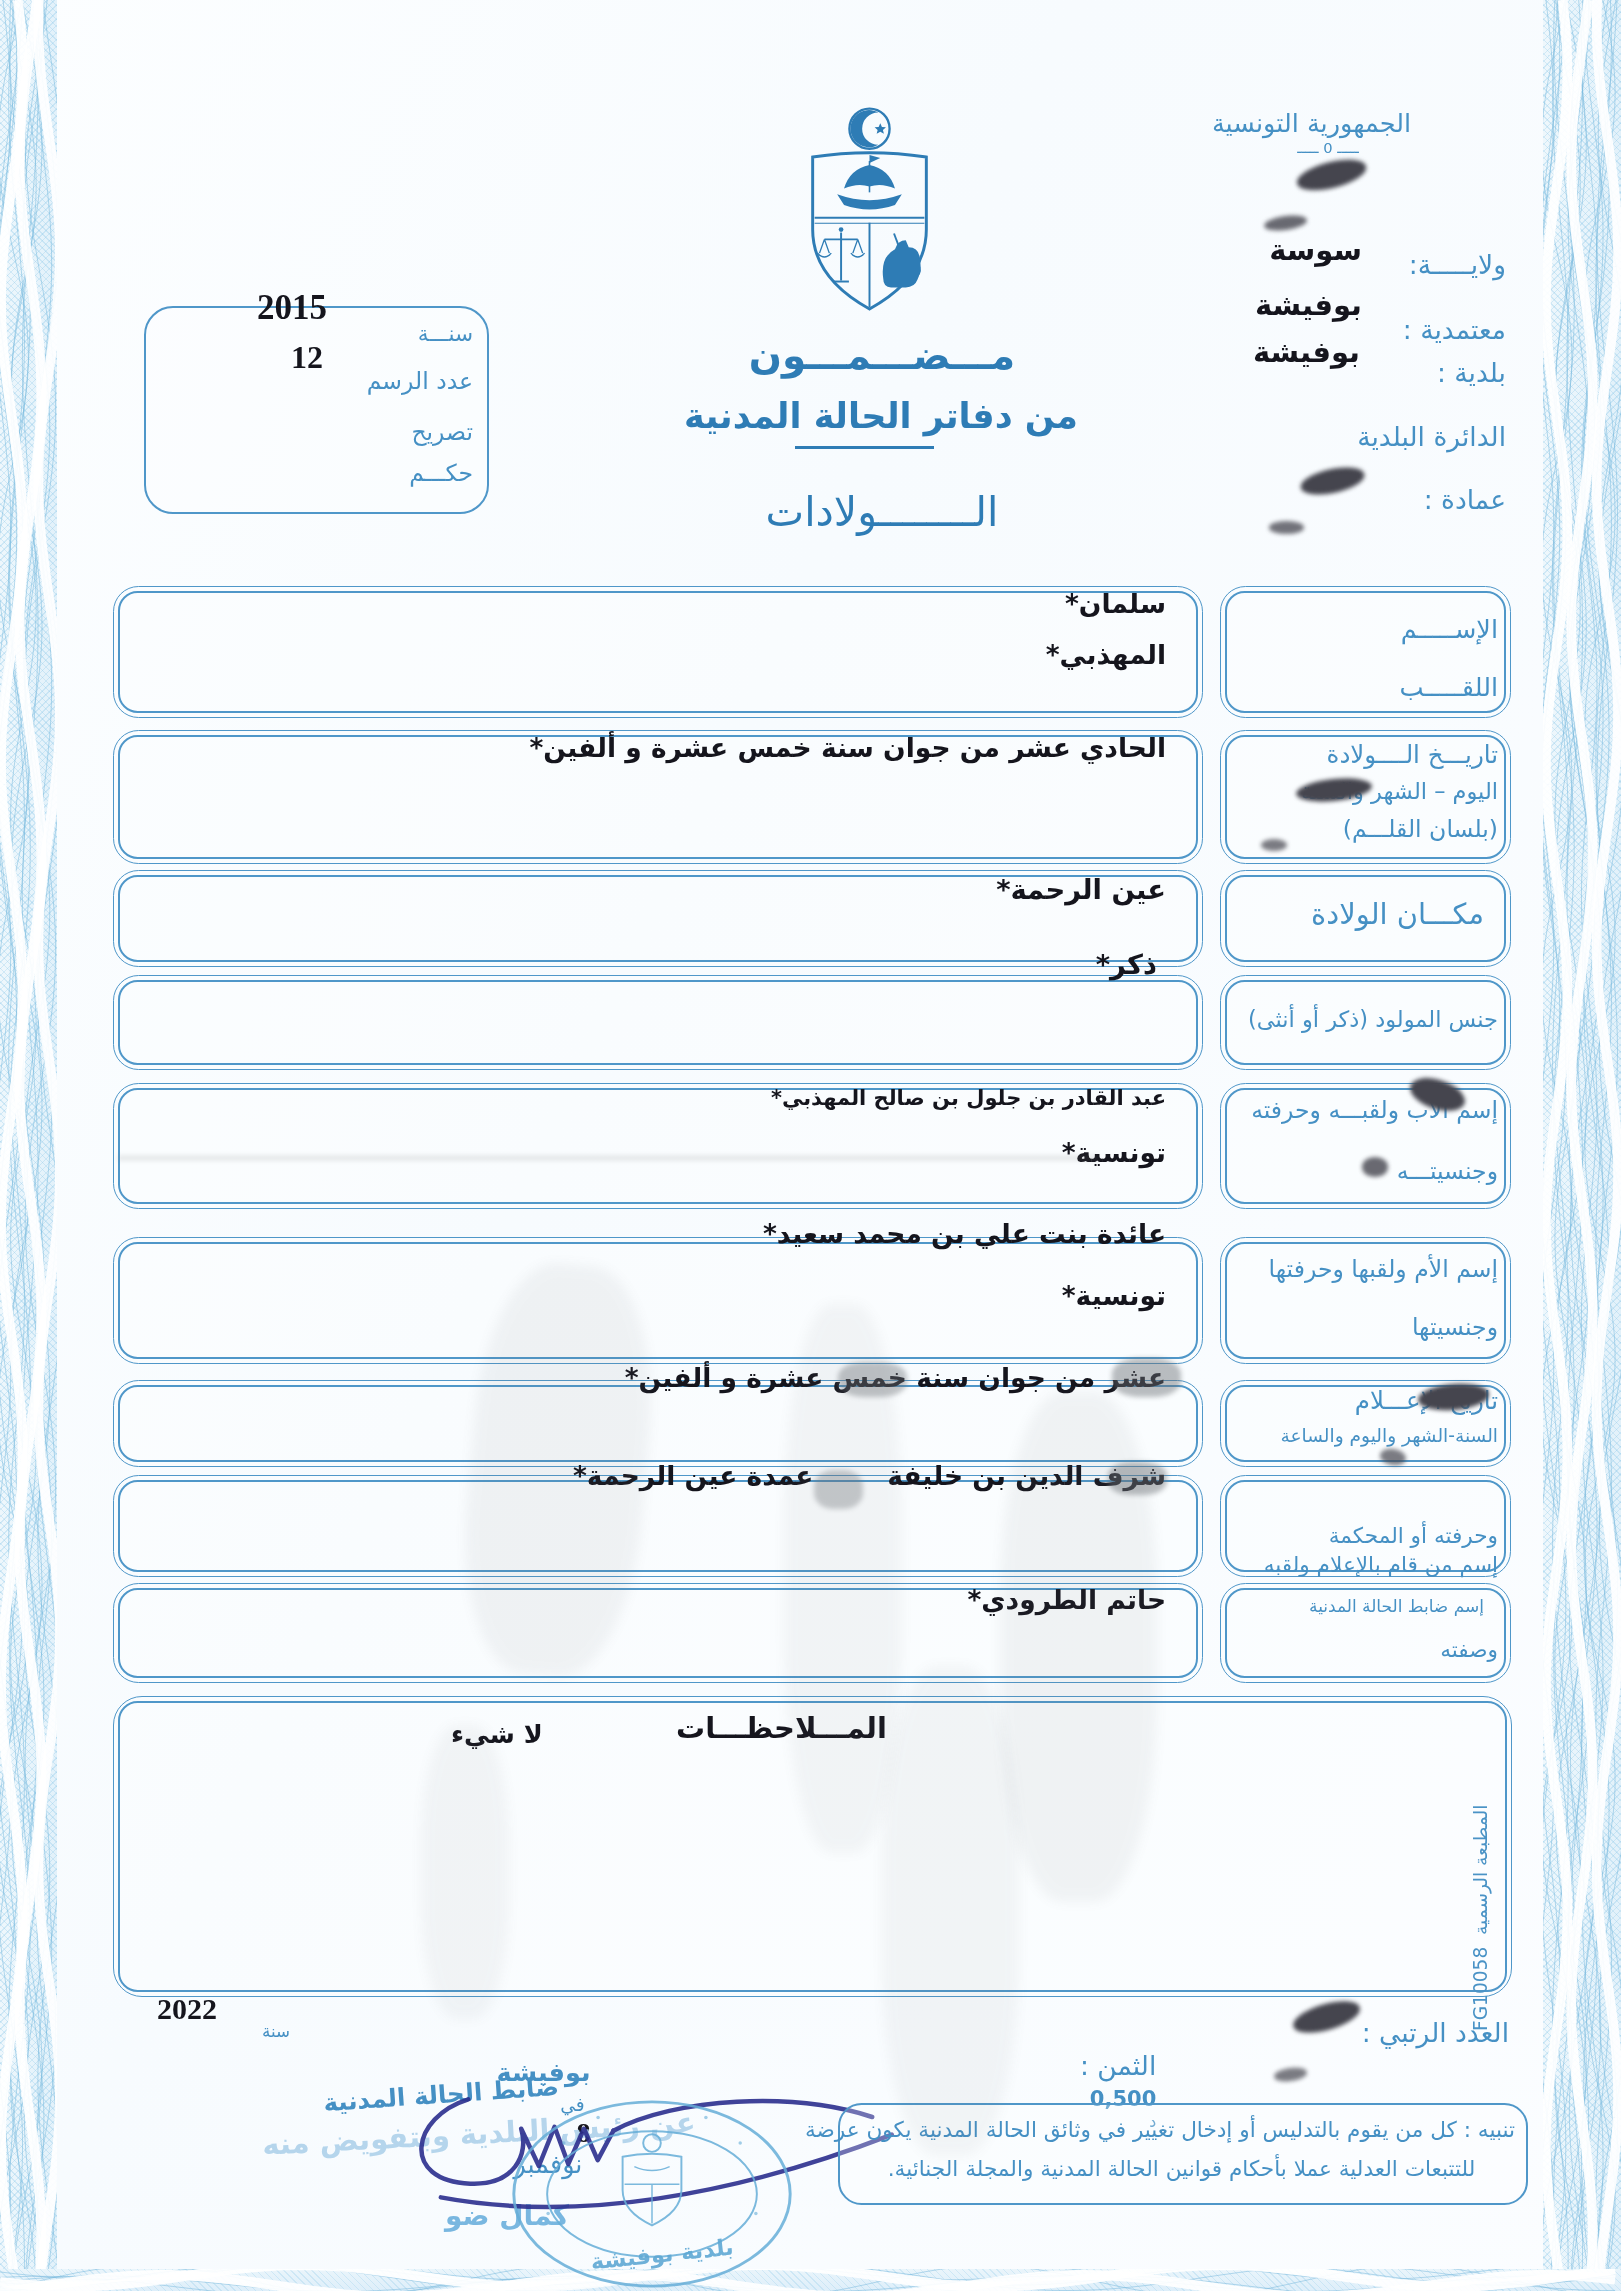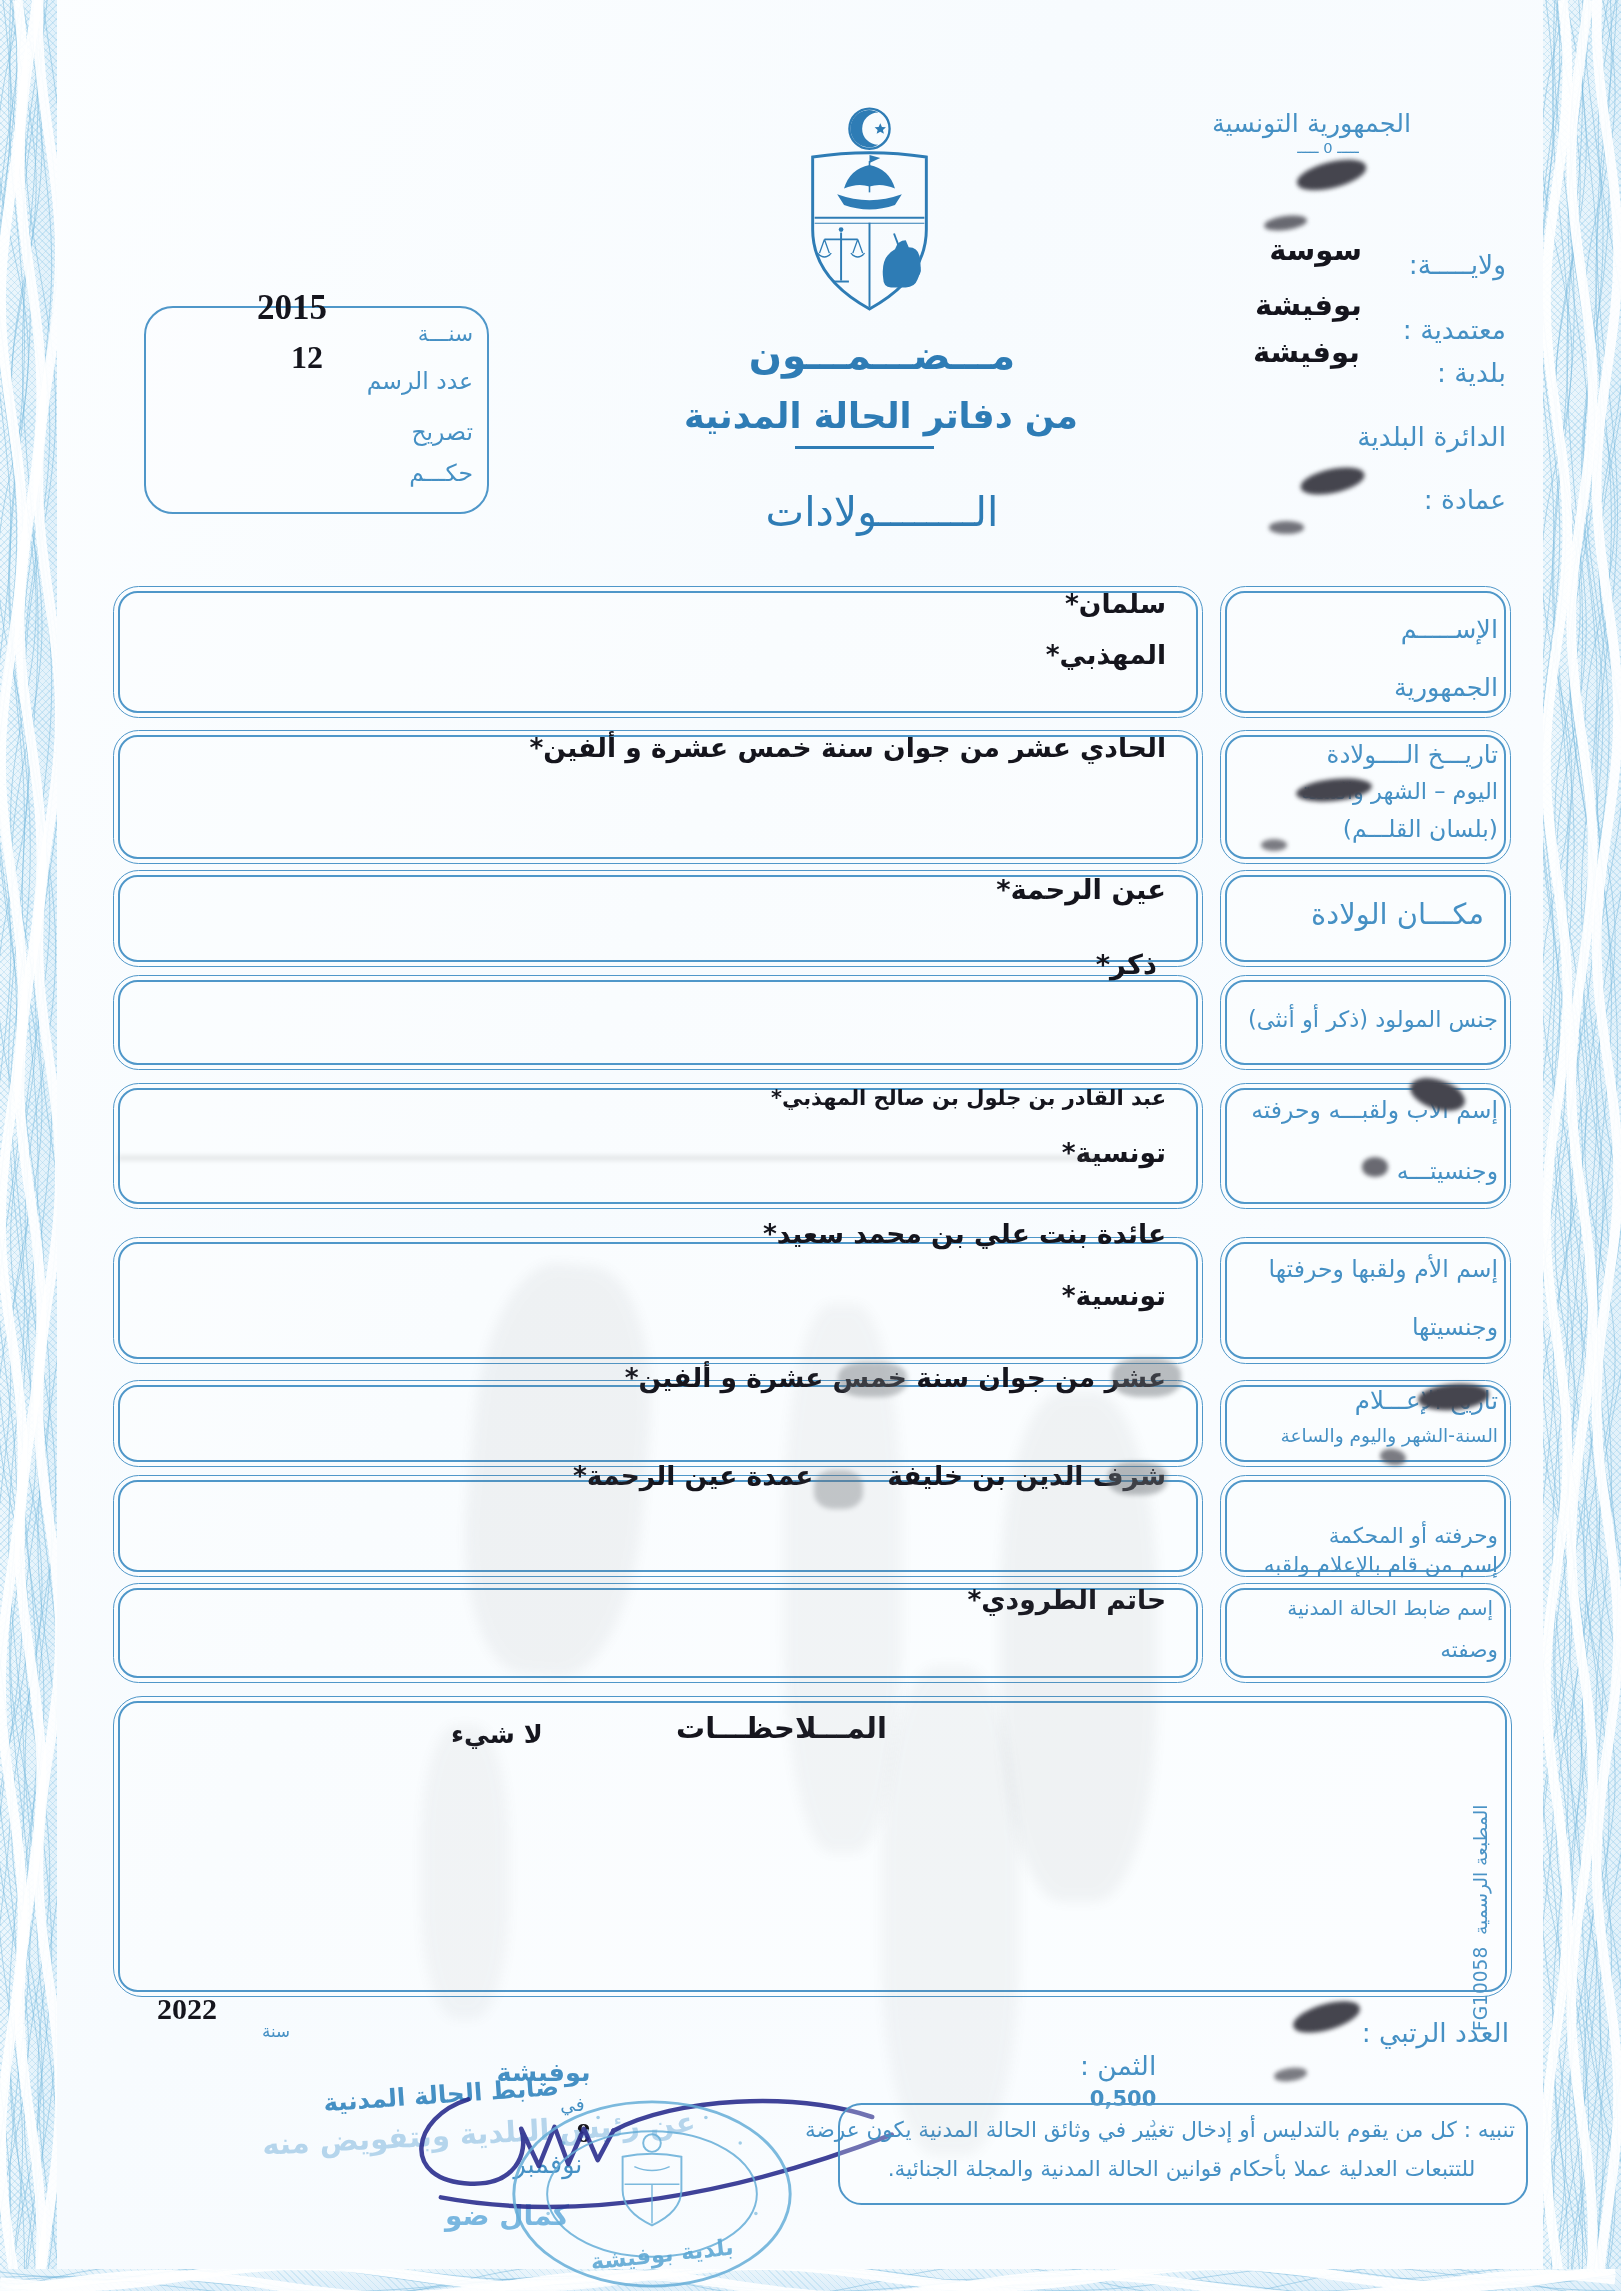--- a/index.html
+++ b/index.html
@@ -170,35 +170,35 @@
   <div class="abs ar val" style="right:464px;top:949px;font-size:27.4px">ذكر*</div>
   <div class="abs ar val" style="right:455px;top:1086px;font-size:21px">عبد القادر بن جلول بن صالح المهذبي*</div>
   <div class="abs ar val" style="right:455px;top:1137px;font-size:26.5px">تونسية*</div>
   <div class="abs ar val" style="right:455px;top:1218px;font-size:26.5px">عائدة بنت علي بن محمد سعيد*</div>
   <div class="abs ar val" style="right:455px;top:1280px;font-size:26.5px">تونسية*</div>
   <div class="abs ar val" style="right:455px;top:1362px;font-size:26.5px">عشر من جوان سنة خمس عشرة و ألفين*</div>
   <div class="abs ar val" style="right:455px;top:1460px;font-size:26.5px">شرف الدين بن خليفة        عمدة عين الرحمة*</div>
   <div class="abs ar val" style="right:455px;top:1584px;font-size:26.5px">حاتم الطرودي*</div>
 
   <div class="abs ar lab" style="right:123px;top:614px;font-size:25.5px">الإســـــم</div>
-  <div class="abs ar lab" style="right:123px;top:672px;font-size:25.5px">الجمهورية</div>
+  <div class="abs ar lab" style="right:123px;top:672px;font-size:25.5px">اللقـــــب</div>
   <div class="abs ar lab" style="right:123px;top:740px;font-size:24.5px">تاريـــخ الــــولادة</div>
   <div class="abs ar lab" style="right:123px;top:778px;font-size:22.5px">اليوم – الشهر والسنة</div>
   <div class="abs ar lab" style="right:123px;top:815px;font-size:23.5px">(بلسان القلـــم)</div>
   <div class="abs ar lab" style="right:137px;top:897px;font-size:29px">مكـــان الولادة</div>
   <div class="abs ar lab" style="right:123px;top:1006px;font-size:22.5px">جنس المولود (ذكر أو أنثى)</div>
   <div class="abs ar lab" style="right:123px;top:1096px;font-size:23.5px">إسم الأب ولقبـــه وحرفته</div>
   <div class="abs ar lab" style="right:123px;top:1157px;font-size:23.5px">وجنسيتـــه</div>
   <div class="abs ar lab" style="right:123px;top:1255px;font-size:23.5px">إسم الأم ولقبها وحرفتها</div>
   <div class="abs ar lab" style="right:123px;top:1313px;font-size:23.5px">وجنسيتها</div>
   <div class="abs ar lab" style="right:123px;top:1386px;font-size:24.5px">تاريخ الإعـــلام</div>
   <div class="abs ar lab" style="right:123px;top:1425px;font-size:18.6px">السنة-الشهر واليوم والساعة</div>
   <div class="abs ar lab" style="right:123px;top:1552px;font-size:21.6px">إسم من قام بالإعلام ولقبه</div>
   <div class="abs ar lab" style="right:123px;top:1523px;font-size:21.6px">وحرفته أو المحكمة</div>
-  <div class="abs ar lab" style="right:128px;top:1596px;font-size:20px">إسم ضابط الحالة المدنية</div>
+  <div class="abs ar lab" style="right:137px;top:1596px;font-size:17px">إسم ضابط الحالة المدنية</div>
   <div class="abs ar lab" style="right:123px;top:1637px;font-size:21.6px">وصفته</div>
 
   <div class="abs ar val" style="left:676px;top:1711px;font-size:29px;letter-spacing:1px">المـــلاحظـــات</div>
   <div class="abs ar val" style="left:451px;top:1719px;font-size:25.5px">لا شيء</div>
 
   <div class="abs ar lab" style="right:112px;top:2017px;font-size:26.5px">العدد الرتبي :</div>
   <div class="abs ar" style="right:431px;top:2019px;font-size:26.5px">
     <span class="lab">الثمن : </span>
     <span class="blue" style="font-weight:bold;font-size:21px">0,500</span>
     <sup class="blue" style="font-size:15.7px">د</sup>

